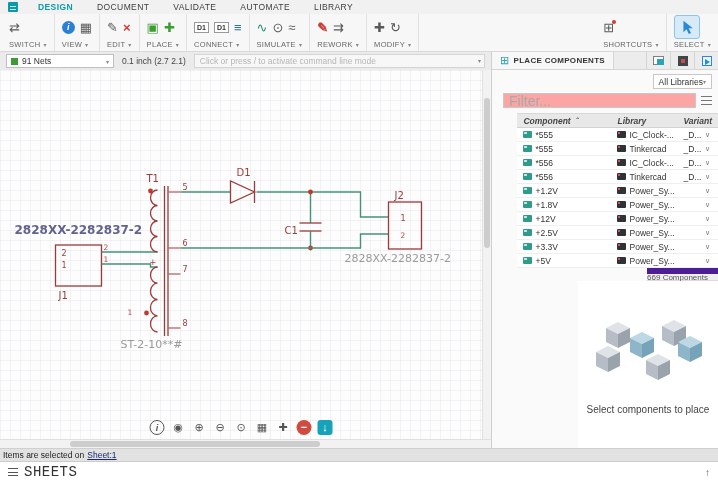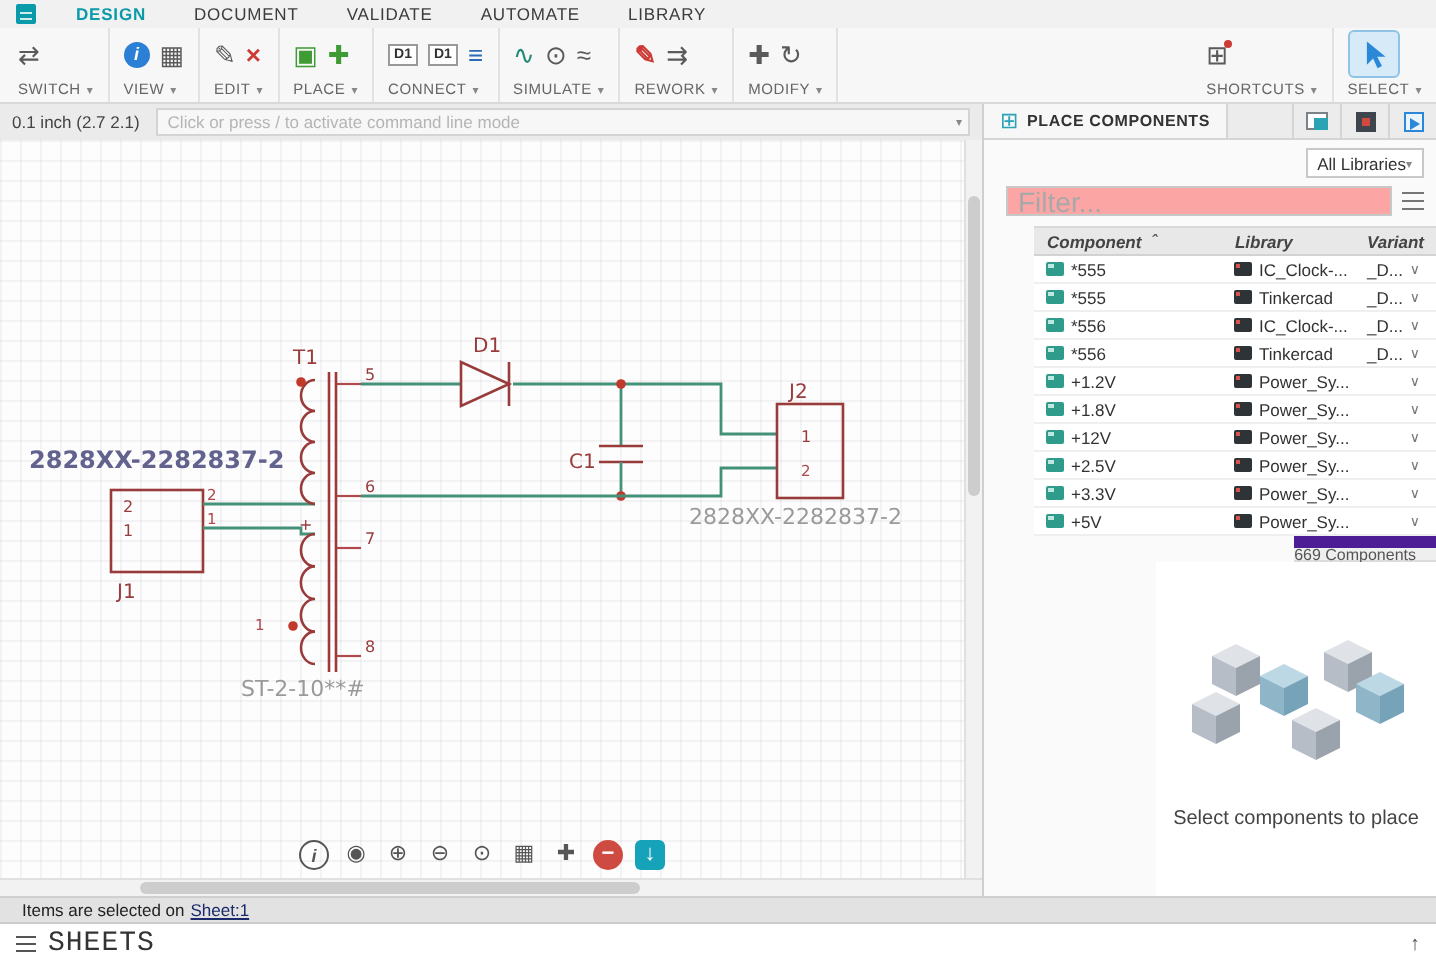--- a/index.html
+++ b/index.html
@@ -137,21 +137,21 @@
   .countbar { height:13px; display:flex; align-items:center; justify-content:flex-end;
     padding-right:10px; background:#efefef; border-top:6px solid #4c1d95; border-bottom:1px solid #dcdcdc;
     font-size:8px; color:#555; }
 
   .emptyarea { flex:1; background:#fff; display:flex; flex-direction:column;
     align-items:center; justify-content:center; gap:10px; }
   .emptyhint { font-size:10px; color:#444; }
 
   
   .statusbar { height:13px; background:#e2e2e2; border-top:1px solid #cfcfcf;
-    display:flex; align-items:center; padding-left:11px; font-size:8.5px; color:#222; }
+    display:flex; align-items:center; padding-left:3px; font-size:8.5px; color:#222; }
   .sheetlink { text-decoration:underline; color:#1a2a6b; margin-left:3px; }
   .bottombar { height:21px; background:#fff; border-top:1px solid #ccc;
     display:flex; align-items:center; padding:0 8px; position:relative; }
   .burger { width:10px; height:8px;
     background:repeating-linear-gradient(180deg,#555 0 1px,transparent 1px 3.5px); margin-right:6px; }
   .sheetslabel { font-size:14px; letter-spacing:.5px; color:#333;font-family:Liberation Mono, monospace; }
   .collapsebtn { position:absolute; right:8px; font-size:10px; color:#555; }
 </style>
 </head>
 <body>
@@ -240,20 +240,25 @@
         </span>
       </div>
       <div class="tlabel"><span>SELECT</span><span class="caret">▾</span></div>
     </div>
   </div>
 
   <div class="workspace">
 
     <div class="leftcol">
       <div class="commandbar">
+        <div class="netsel">
+          <span class="netswatch"></span>
+          <span>91 Nets</span>
+          <span class="caret">▾</span>
+        </div>
         <span class="coords">0.1 inch (2.7 2.1)</span>
         <div class="cmdwrap">
           <input type="text" placeholder="Click or press / to activate command line mode" style="">
           <span class="cmdcaret">▾</span>
         </div>
       </div>
 
       <div class="canvasrow">
         <div class="canvas">
           <svg class="schematic" viewBox="0 0 481 369">

